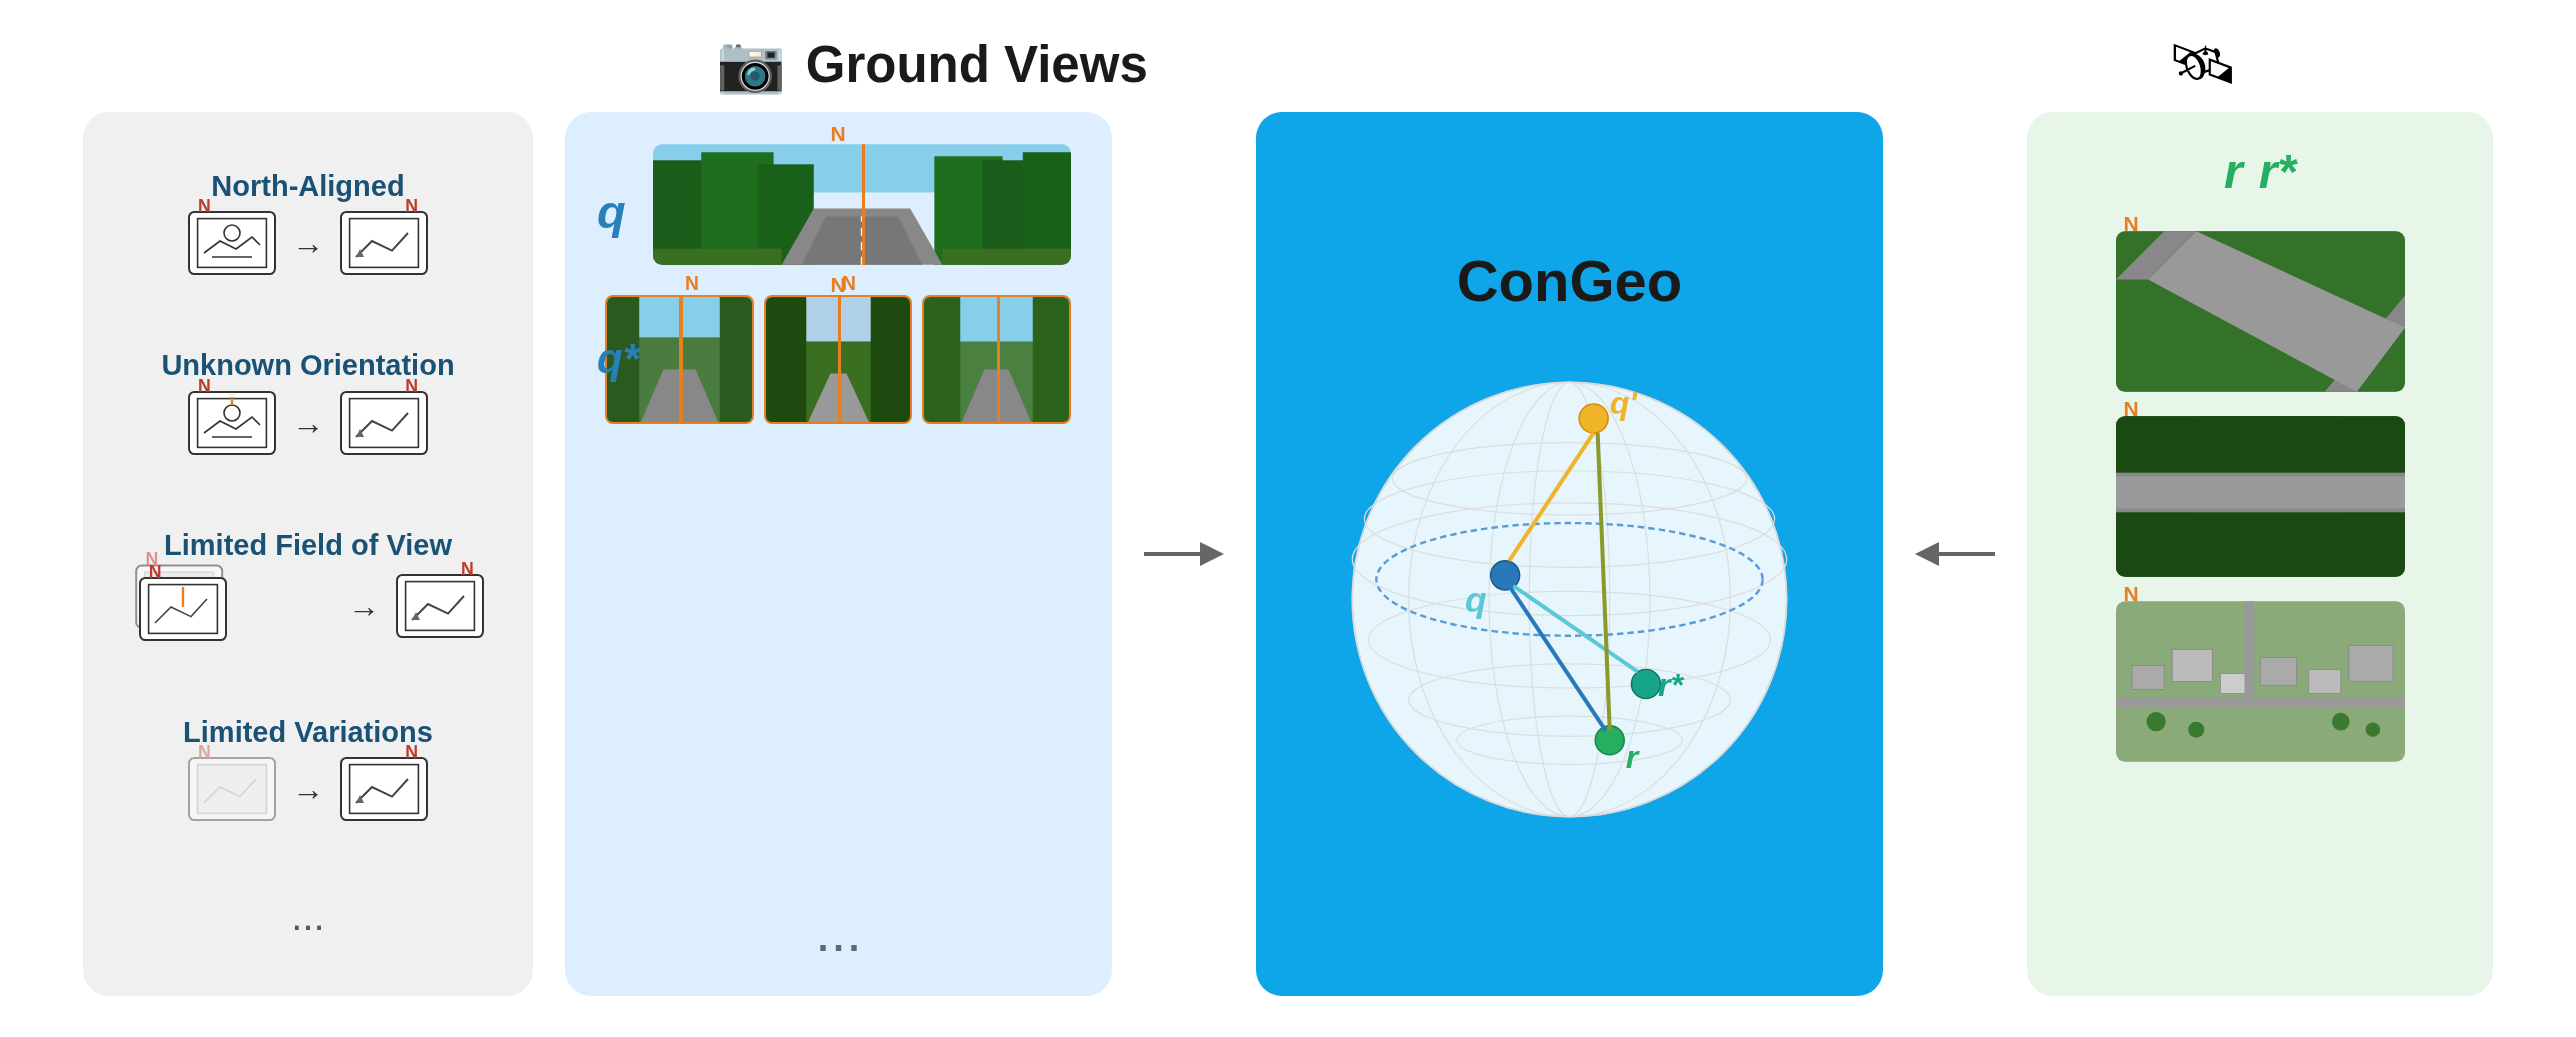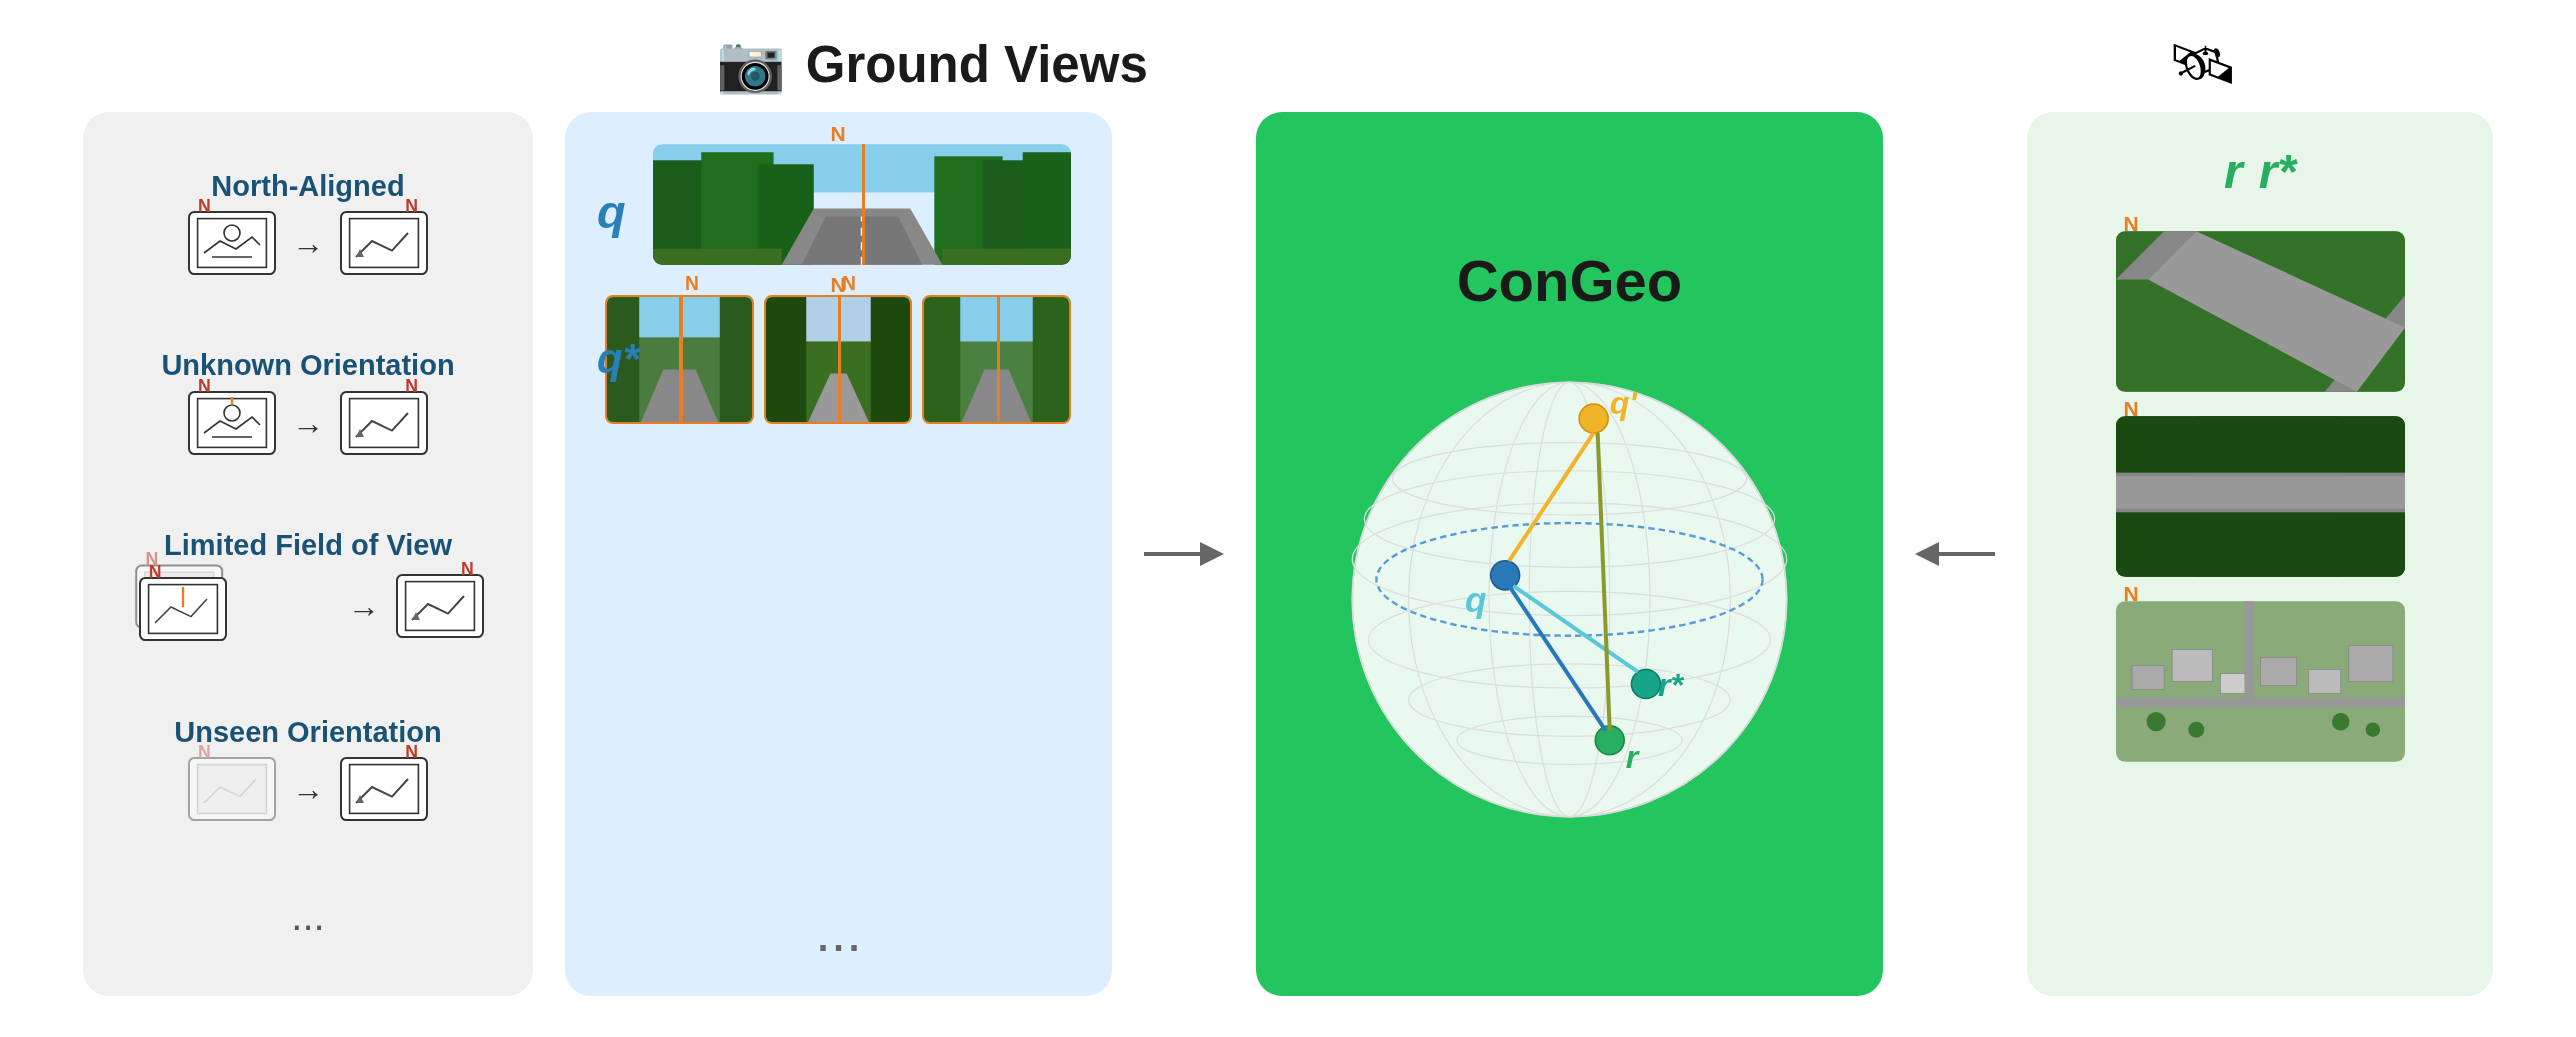--- a/index.html
+++ b/index.html
@@ -124,21 +124,21 @@
     .ground-dots {
       font-size: 48px;
       color: #555;
       text-align: center;
       width: 100%;
       margin-top: auto;
     }
 
     
     .panel-congeo {
-      background: #22c55e;
+      background: #0ea5e9;
       border-radius: 26px;
       padding: 40px;
       width: 627px;
       height: 884px;
       display: flex;
       flex-direction: column;
       align-items: center;
       justify-content: center;
       gap: 24px;
     }
@@ -381,21 +381,21 @@
             <svg viewBox="0 0 90 65">
               <rect x="2" y="2" width="86" height="61" fill="white" stroke="#333" stroke-width="2"></rect>
               <polyline points="10,50 30,30 55,42 75,20" fill="none" stroke="#444" stroke-width="2.5"></polyline>
               <polygon points="10,50 20,50 15,40" fill="#666"></polygon>
             </svg>
           </div>
         </div>
       </div>
 
       <div class="variation-item">
-        <div class="variation-label">Unseen Orientation</div>
+        <div class="variation-label">Limited Variations</div>
         <div class="variation-icons">
           <div class="map-icon" style="opacity:0.4;">
             <span class="north-label">N</span>
             <svg viewBox="0 0 90 65">
               <rect x="2" y="2" width="86" height="61" fill="#eee" stroke="#aaa" stroke-width="2"></rect>
               <polyline points="10,50 30,30 55,42 75,20" fill="none" stroke="#aaa" stroke-width="2"></polyline>
             </svg>
           </div>
           <span class="arrow-icon">→</span>
           <div class="map-icon">

